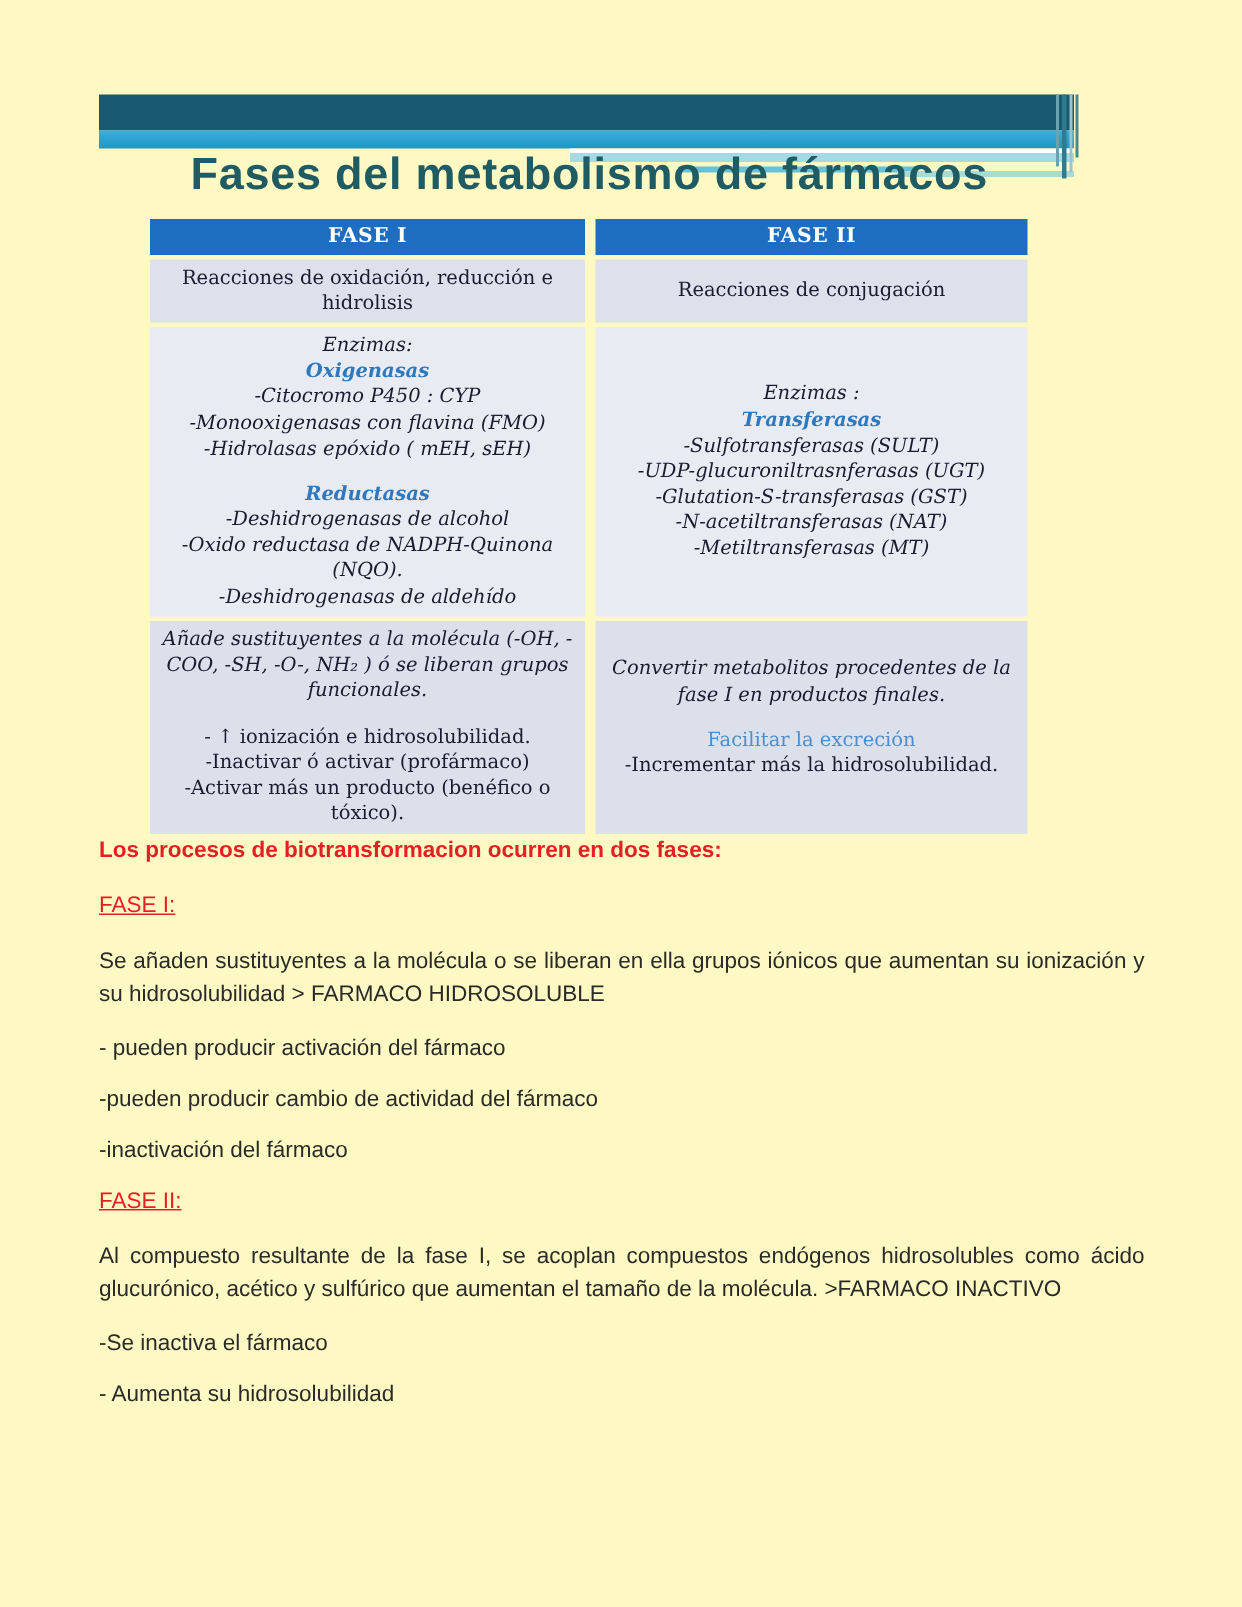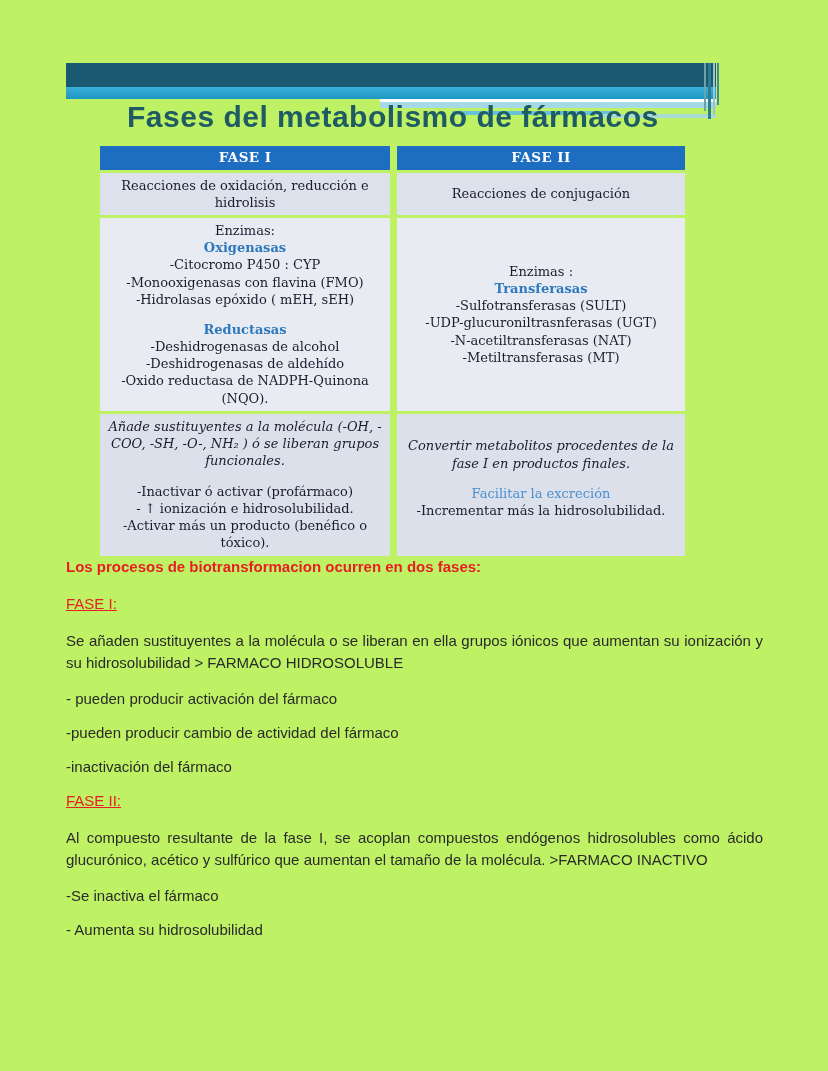--- a/index.html
+++ b/index.html
@@ -1,16 +1,16 @@
 <!DOCTYPE html>
 <html><head>
 <meta charset="utf-8">
 <style>
   html,body{margin:0;padding:0;background:#ffffff;}
-  .page{position:relative;width:828px;height:1071px;background:#bef264;overflow:hidden;
+  .page{position:relative;width:828px;height:1071px;background:#fef9c3;overflow:hidden;
         font-family:"Liberation Sans",sans-serif;}
 
   
   .ribbon{position:absolute;}
   .ribbon-dark{left:66px;top:63px;width:650px;height:24px;background:#1a5a71;}
   .ribbon-cyan{left:66px;top:87px;width:650px;height:12px;
                background:linear-gradient(#3ab0d8,#1e96c3);}
   .ribbon-white-line{left:380px;top:99px;width:336px;height:3px;background:#ffffff;}
   .ribbon-light{left:380px;top:102px;width:336px;height:6px;background:#a6d9e6;}
   .ribbon-accent1{left:452px;top:111px;width:160px;height:4px;background:#66c2da;}
@@ -34,21 +34,21 @@
       padding:3px 4px;font-size:13.5px;letter-spacing:.4px;}
   .cell{display:flex;flex-direction:column;justify-content:center;text-align:center;
         padding:4px 6px;}
   .bg-a{background:#dde1ec;}
   .bg-b{background:#e9ebf3;}
   .bg-c{background:#dce0eb;}
   .cell .blue-head{color:#2e79bd;font-weight:bold;}
   .cell .blue-sub{color:#4b8fd0;}
   .cell .it{font-style:italic;}
   .cell .gap{height:13px;}
-  .r2{min-height:172px;}
+  .r2{min-height:172px;font-style:italic;}
   .r3{min-height:134px;}
   .r1{min-height:30px;}
 
   
   .body-text{position:absolute;left:66px;top:556px;width:697px;font-size:15px;
              color:#2a2a2a;line-height:22px;}
   .body-text p{margin:0 0 14px 0;}
   .red-bold{color:#e61e25;font-weight:bold;margin-bottom:15px !important;}
   .fase-head{color:#e61e25;font-weight:normal;text-decoration:underline;
              text-decoration-color:#e61e25;margin-bottom:15px !important;}
@@ -88,37 +88,38 @@
 
     <div class="cell bg-b r2">
       <span>Enzimas:</span>
       <span class="blue-head">Oxigenasas</span>
       <span>-Citocromo P450 : CYP</span>
       <span>-Monooxigenasas con flavina (FMO)</span>
       <span>-Hidrolasas epóxido ( mEH, sEH)</span>
       <span class="gap"></span>
       <span class="blue-head">Reductasas</span>
       <span>-Deshidrogenasas de alcohol</span>
+      <span>-Oxido reductasa de NADPH-Quinona (NQO).</span>
       <span>-Deshidrogenasas de aldehído</span>
-      <span>-Oxido reductasa de NADPH-Quinona (NQO).</span>
     </div>
     <div class="cell bg-b r2">
       <span>Enzimas :</span>
       <span class="blue-head">Transferasas</span>
       <span>-Sulfotransferasas (SULT)</span>
       <span>-UDP-glucuroniltrasnferasas (UGT)</span>
+      <span>-Glutation-S-transferasas (GST)</span>
       <span>-N-acetiltransferasas (NAT)</span>
       <span>-Metiltransferasas (MT)</span>
     </div>
 
     <div class="cell bg-c r3">
       <span class="it">Añade sustituyentes a la molécula (-OH, -COO, -SH, -O-, NH₂ ) ó se liberan grupos funcionales.</span>
       <span class="gap"></span>
+      <span>- ↑ ionización e hidrosolubilidad.</span>
       <span>-Inactivar ó activar (profármaco)</span>
-      <span>- ↑ ionización e hidrosolubilidad.</span>
       <span>-Activar más un producto (benéfico o tóxico).</span>
     </div>
     <div class="cell bg-c r3">
       <span class="it">Convertir metabolitos procedentes de la fase I en productos finales.</span>
       <span class="gap"></span>
       <span class="blue-sub">Facilitar la excreción</span>
       <span>-Incrementar más la hidrosolubilidad.</span>
       <span class="gap"></span>
     </div>
   </div>

